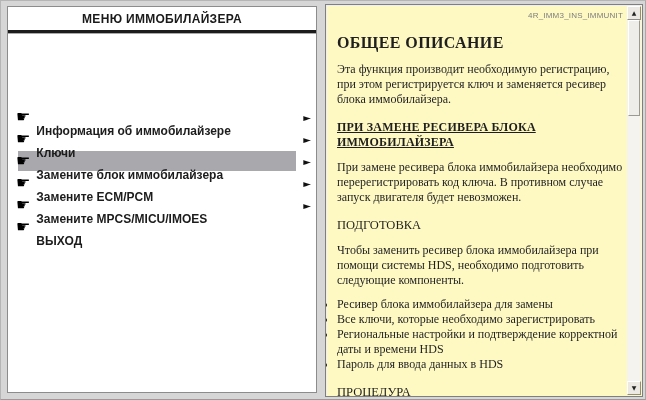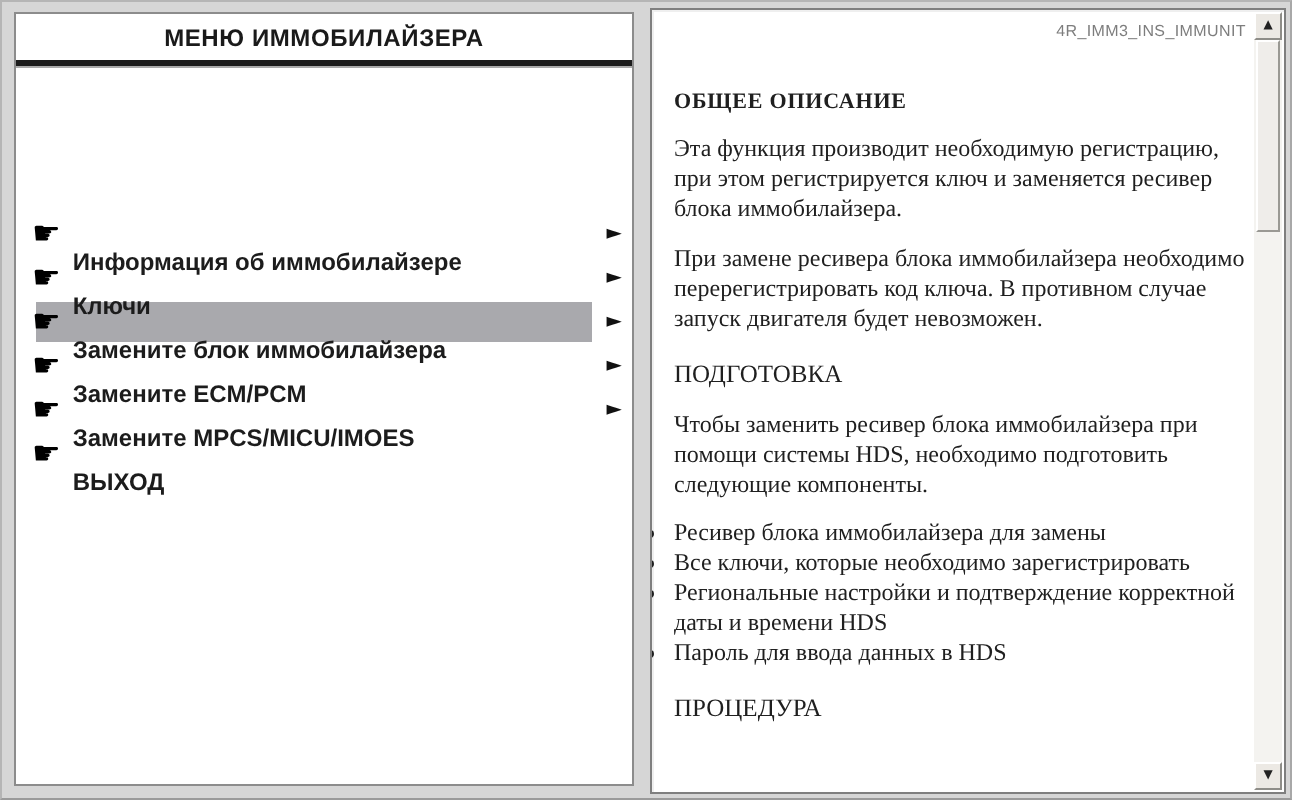--- a/index.html
+++ b/index.html
@@ -46,35 +46,35 @@
   }
   .menu-arrow {
     position:absolute; right:5px; top:50%; transform:translateY(-50%);
     font-size:10px; color:#111;
     font-family:"DejaVu Sans", sans-serif;
   }
 
   
   .right-panel {
     position:absolute; left:324px; top:3px; width:318px; height:393px;
-    background:#ffffff; border:1px solid #7f7f7f;
+    background:#fef9c3; border:1px solid #7f7f7f;
     box-shadow:1px 1px 0 #efefef inset;
     overflow:hidden;
   }
   .doc-content {
     position:absolute; left:11px; top:6px; width:288px;
     font-family:"Liberation Serif", serif; color:#1f1f1f;
   }
   .doc-id {
     text-align:right; font-family:"Liberation Sans", sans-serif;
     font-size:8px; color:#7d7d7d; letter-spacing:0.2px; margin-bottom:4px;
     padding-right:2px;
   }
   .doc-h1 {
-    margin-top:25px; font-size:11px; font-weight:bold; letter-spacing:0.4px;
+    margin-top:14px; font-size:16px; font-weight:bold; letter-spacing:0.4px;
   }
   .doc-p {
     margin-top:10px; font-size:12px; line-height:15px;
   }
   .doc-h2 {
     margin-top:13px; font-size:12px; font-weight:bold;
     text-decoration:underline; letter-spacing:0.2px;
   }
   .doc-h3 {
     margin-top:13px; font-size:12.5px; 
@@ -145,20 +145,21 @@
 
       </div>
     </div>
   </div>
 
   <div class="right-panel">
     <div class="doc-content">
       <div class="doc-id">4R_IMM3_INS_IMMUNIT</div>
       <div class="doc-h1">ОБЩЕЕ ОПИСАНИЕ</div>
       <div class="doc-p">Эта функция производит необходимую регистрацию, при этом регистрируется ключ и заменяется ресивер блока иммобилайзера.</div>
+      <div class="doc-h2">ПРИ ЗАМЕНЕ РЕСИВЕРА БЛОКА ИММОБИЛАЙЗЕРА</div>
       <div class="doc-p">При замене ресивера блока иммобилайзера необходимо перерегистрировать код ключа. В противном случае запуск двигателя будет невозможен.</div>
       <div class="doc-h3">ПОДГОТОВКА</div>
       <div class="doc-p">Чтобы заменить ресивер блока иммобилайзера при помощи системы HDS, необходимо подготовить следующие компоненты.</div>
       <ul class="doc-bullets">
         <li>Ресивер блока иммобилайзера для замены</li>
         <li>Все ключи, которые необходимо зарегистрировать</li>
         <li>Региональные настройки и подтверждение корректной даты и времени HDS</li>
         <li>Пароль для ввода данных в HDS</li>
       </ul>
       <div class="doc-h3">ПРОЦЕДУРА</div>

